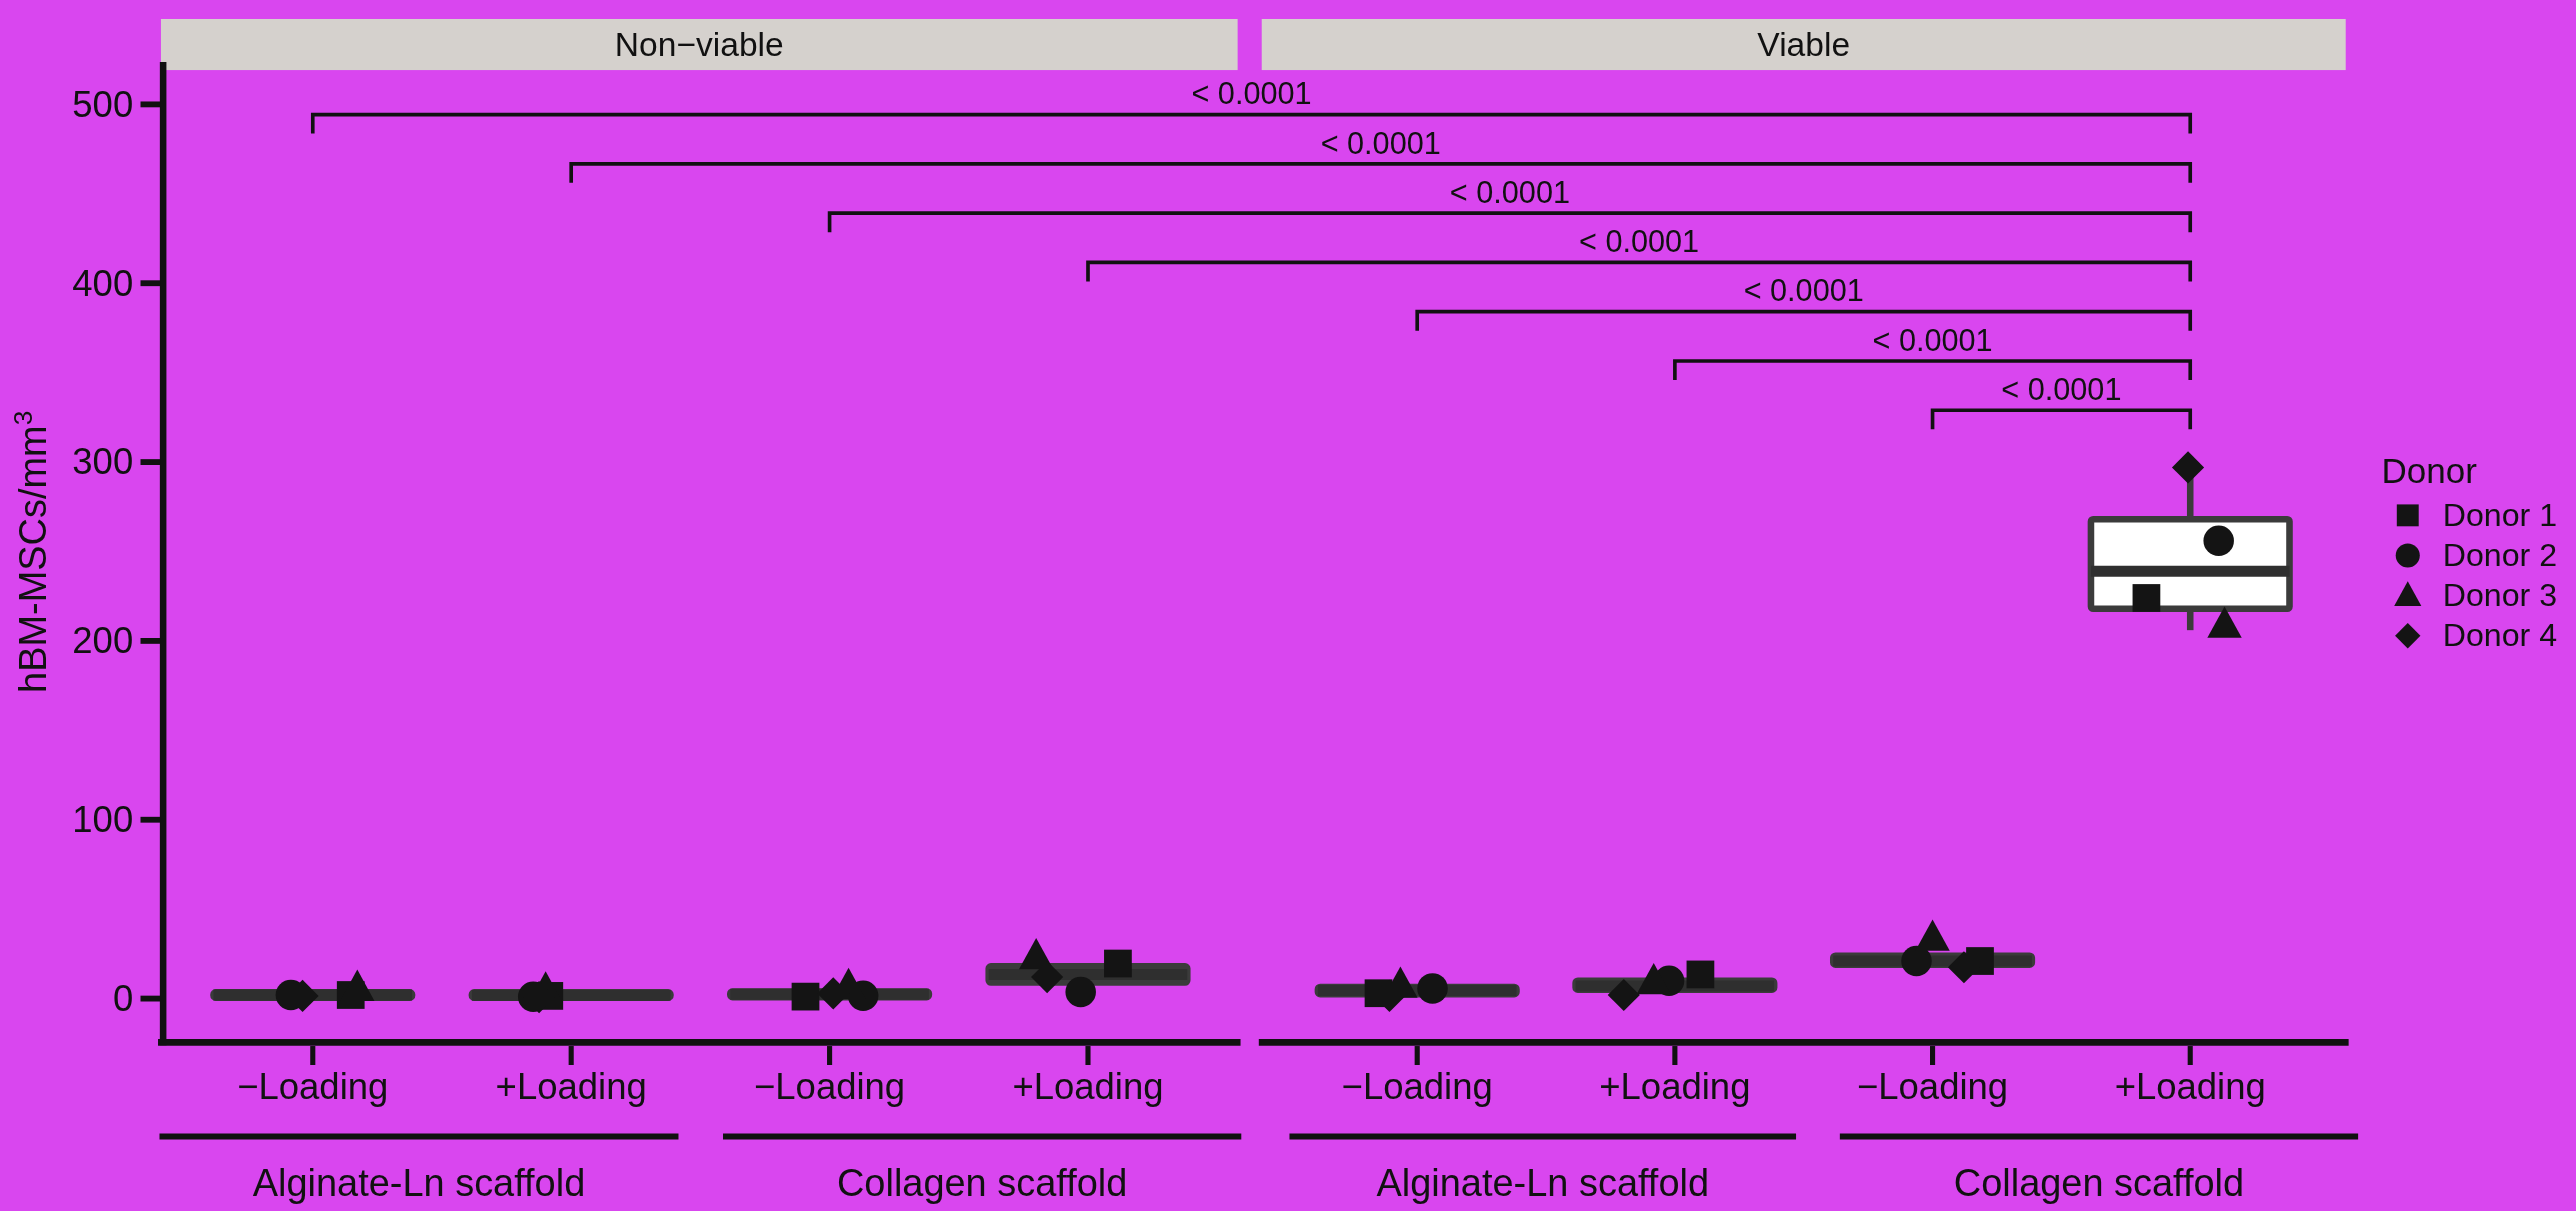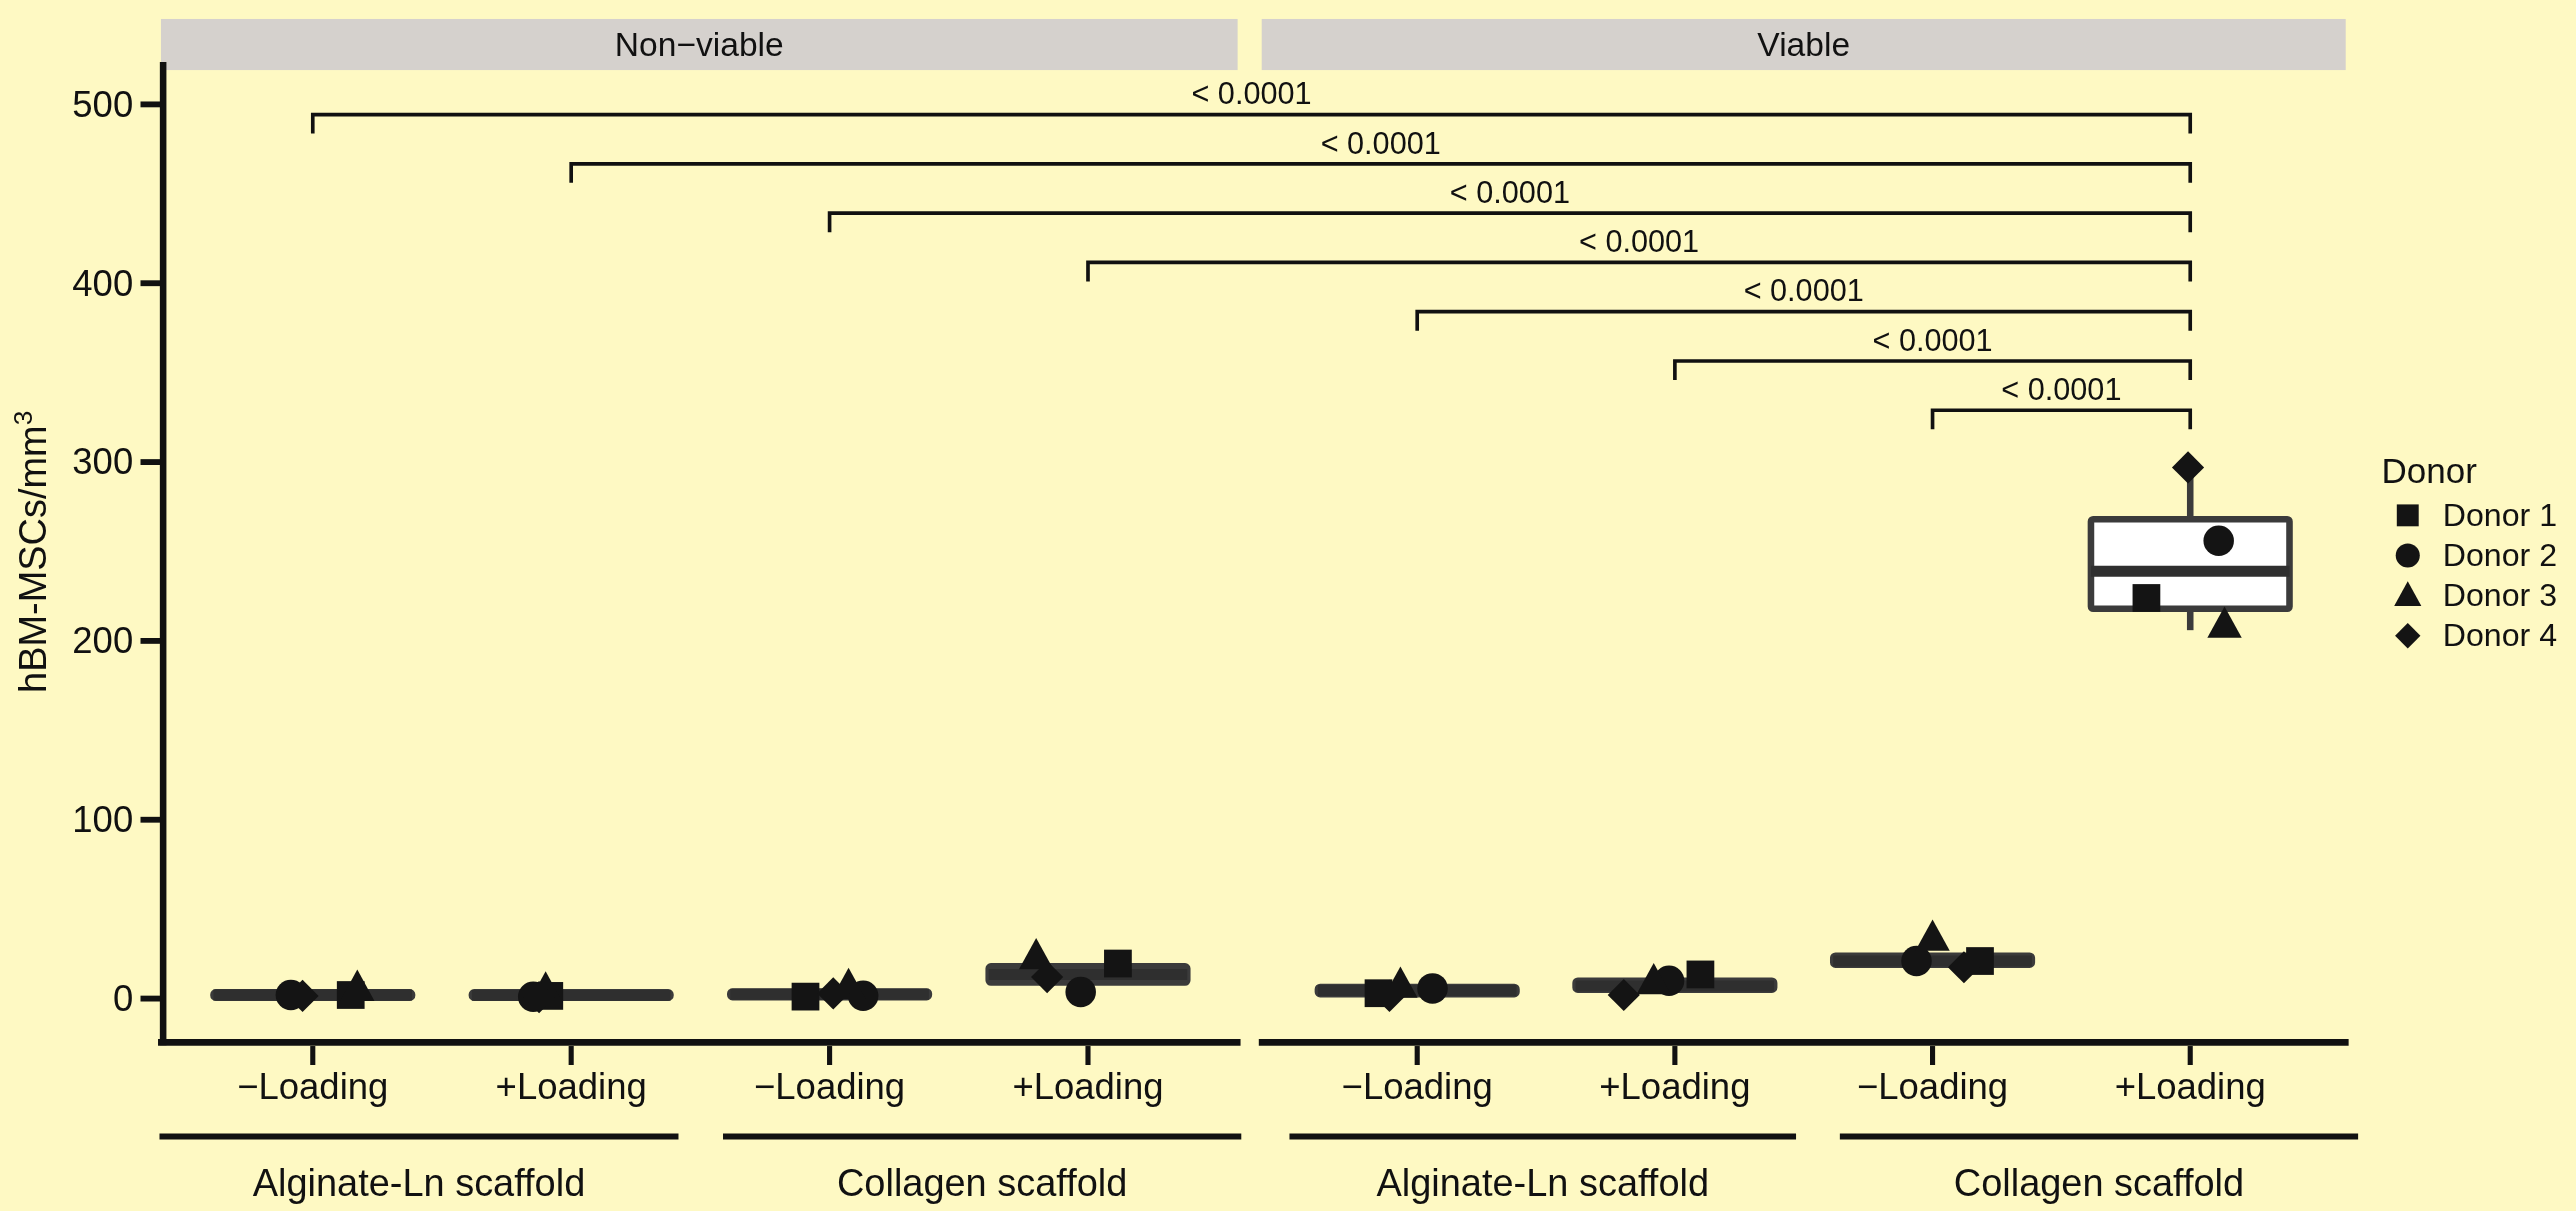--- a/index.html
+++ b/index.html
@@ -1,17 +1,17 @@
 <!DOCTYPE html>
 <html style="font-size:11.7px"><head>
 <meta charset="utf-8">
 <style>
   html,body{margin:0;padding:0;background:#ffffff;}
   body{font-family:"Liberation Sans", sans-serif;}
-  .fig-wrap{position:relative;width:2576px;height:1211px;background:#fef9c3;overflow:hidden;}
+  .fig-wrap{position:relative;width:2576px;height:1211px;background:#d946ef;overflow:hidden;}
   svg text{font-family:"Liberation Sans", sans-serif;}
 </style>
 </head>
 <body>
 
 <div class="fig-wrap">
   <svg id="chart" width="2576" height="1211" viewBox="0 0 3528 1659" xmlns="http://www.w3.org/2000/svg">
       <g>
         <rect x="220" y="26" width="1475" height="70" fill="#d5d1cd"></rect>
         <text x="957.5" y="77" font-size="46" text-anchor="middle" fill="#111111">Non−viable</text>

